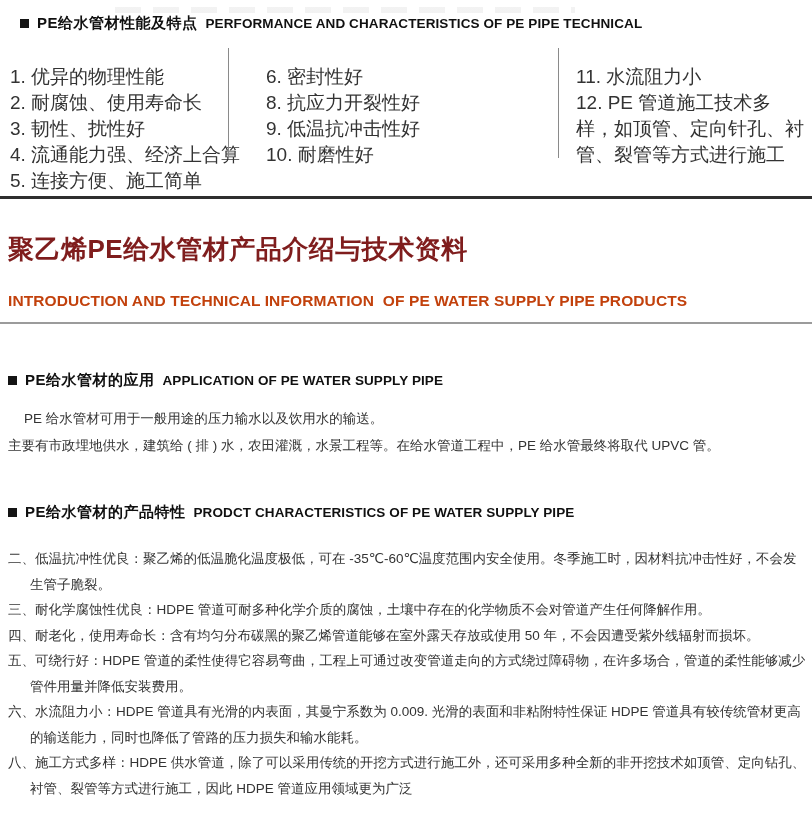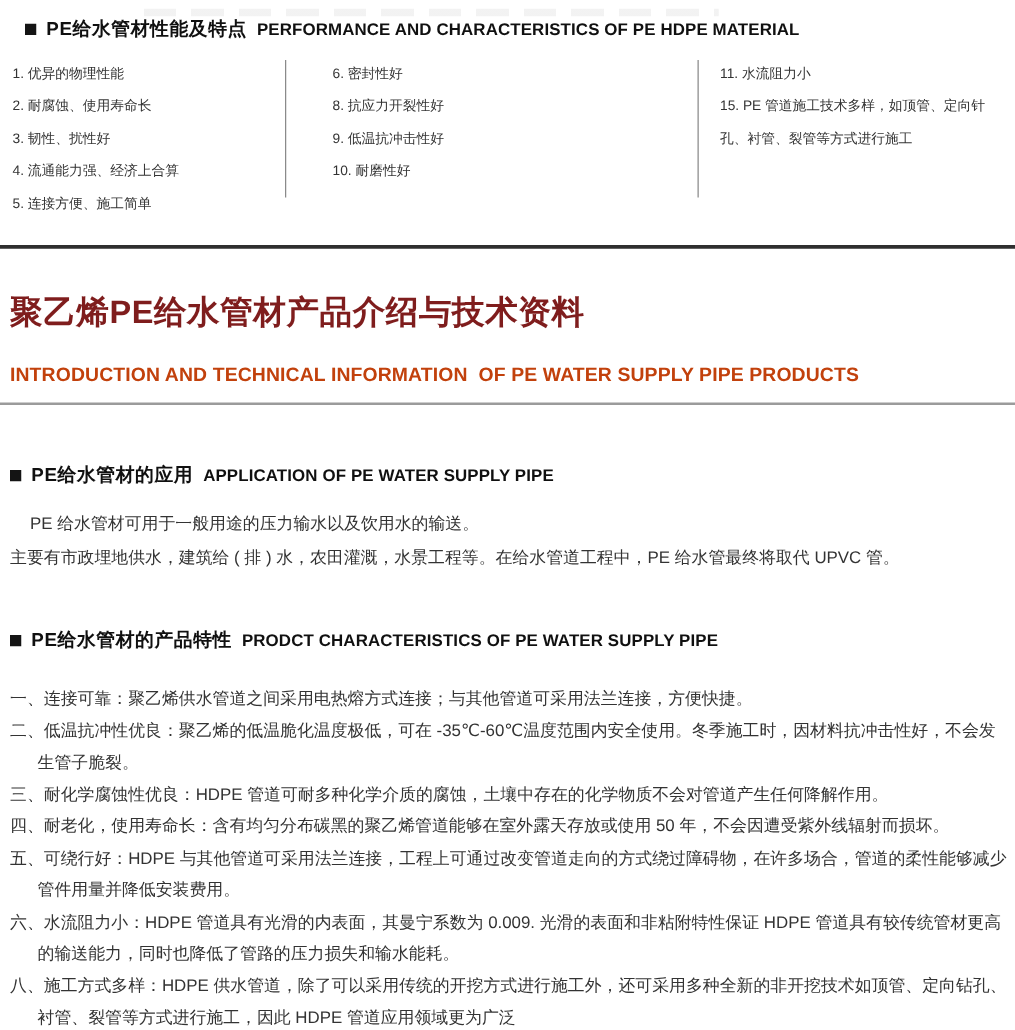--- a/index.html
+++ b/index.html
@@ -16,21 +16,21 @@
     top:7px;left:115px;width:460px;height:6px;
     background:repeating-linear-gradient(90deg,#f1f1f1 0 26px,transparent 26px 38px);
     opacity:.9;
   }
   
   .sec-header{display:flex;align-items:center;gap:8px;white-space:nowrap;}
   .sq{width:9px;height:9px;background:#141414;flex:0 0 auto;}
   .sec-zh{font-weight:bold;color:#101010;font-size:15px;letter-spacing:.5px;}
   .sec-en{font-weight:bold;color:#101010;font-size:13.5px;letter-spacing:.1px;}
   
-  .feat-col{font-size:11px;line-height:26px;color:#333;}
+  .feat-col{font-size:19px;line-height:26px;color:#333;margin-top:18px;}
   .feat-col div{white-space:nowrap;}
   .feat-col.wrap div{white-space:normal;}
   .vline{width:1px;background:#8a8a8a;}
   
   .hr-dark{left:0;width:812px;height:3px;background:#2f2f2f;}
   .hr-gray{left:0;width:812px;height:2px;background:#9b9b9b;}
   
   .main-title-zh{font-size:26px;font-weight:bold;color:#7f1d1d;letter-spacing:.5px;white-space:nowrap;}
   .main-title-en{font-size:15.5px;font-weight:bold;color:#c2410c;letter-spacing:.1px;white-space:pre;margin-top:24px;}
   
@@ -40,21 +40,21 @@
   .char-item{padding-left:22px;text-indent:-22px;}
 </style>
 </head>
 <body>
 
 <div class="abs ghost-strip"></div>
 
 <div class="abs sec-header" style="top:14px;left:20px;">
   <span class="sq"></span>
   <span class="sec-zh">PE给水管材性能及特点</span>
-  <span class="sec-en">PERFORMANCE AND CHARACTERISTICS OF PE HDPE MATERIAL</span>
+  <span class="sec-en">PERFORMANCE AND CHARACTERISTICS OF PE PIPE TECHNICAL</span>
 </div>
 
 <div class="abs feat-col" style="top:46px;left:10px;width:215px;">
   <div>1. 优异的物理性能</div>
   <div>2. 耐腐蚀、使用寿命长</div>
   <div>3. 韧性、扰性好</div>
   <div>4. 流通能力强、经济上合算</div>
   <div>5. 连接方便、施工简单</div>
 </div>
 
@@ -64,21 +64,21 @@
   <div>6. 密封性好</div>
   <div>8. 抗应力开裂性好</div>
   <div>9. 低温抗冲击性好</div>
   <div>10. 耐磨性好</div>
 </div>
 
 <div class="abs vline" style="top:48px;left:558px;height:110px;"></div>
 
 <div class="abs feat-col wrap" style="top:46px;left:576px;width:232px;">
   <div>11. 水流阻力小</div>
-  <div>15. PE 管道施工技术多样，如顶管、定向针孔、衬管、裂管等方式进行施工</div>
+  <div>12. PE 管道施工技术多样，如顶管、定向针孔、衬管、裂管等方式进行施工</div>
 </div>
 
 <div class="abs hr-dark" style="top:196px;"></div>
 
 <div class="abs main-title-zh" style="top:232px;left:8px;">聚乙烯PE给水管材产品介绍与技术资料</div>
 <div class="abs main-title-en" style="top:268px;left:8px;">INTRODUCTION AND TECHNICAL INFORMATION  OF PE WATER SUPPLY PIPE PRODUCTS</div>
 
 <div class="abs hr-gray" style="top:322px;"></div>
 
 <div class="abs sec-header" style="top:371px;left:8px;">
@@ -90,20 +90,19 @@
 <div class="abs para" style="top:410px;left:8px;margin-left:16px;">PE 给水管材可用于一般用途的压力输水以及饮用水的输送。</div>
 <div class="abs para" style="top:437px;left:8px;">主要有市政埋地供水，建筑给 ( 排 ) 水，农田灌溉，水景工程等。在给水管道工程中，PE 给水管最终将取代 UPVC 管。</div>
 
 <div class="abs sec-header" style="top:503px;left:8px;">
   <span class="sq"></span>
   <span class="sec-zh">PE给水管材的产品特性</span>
   <span class="sec-en">PRODCT CHARACTERISTICS OF PE WATER SUPPLY PIPE</span>
 </div>
 
 <div class="abs char-list" style="top:546px;left:8px;width:800px;">
-  <div class="char-item">一、连接可靠：聚乙烯供水管道之间采用电热熔方式连接；与其他管道可采用法兰连接，方便快捷。</div>
   <div class="char-item">二、低温抗冲性优良：聚乙烯的低温脆化温度极低，可在 -35℃-60℃温度范围内安全使用。冬季施工时，因材料抗冲击性好，不会发生管子脆裂。</div>
   <div class="char-item">三、耐化学腐蚀性优良：HDPE 管道可耐多种化学介质的腐蚀，土壤中存在的化学物质不会对管道产生任何降解作用。</div>
   <div class="char-item">四、耐老化，使用寿命长：含有均匀分布碳黑的聚乙烯管道能够在室外露天存放或使用 50 年，不会因遭受紫外线辐射而损坏。</div>
-  <div class="char-item">五、可绕行好：HDPE 与其他管道可采用法兰连接，工程上可通过改变管道走向的方式绕过障碍物，在许多场合，管道的柔性能够减少管件用量并降低安装费用。</div>
+  <div class="char-item">五、可绕行好：HDPE 管道的柔性使得它容易弯曲，工程上可通过改变管道走向的方式绕过障碍物，在许多场合，管道的柔性能够减少管件用量并降低安装费用。</div>
   <div class="char-item">六、水流阻力小：HDPE 管道具有光滑的内表面，其曼宁系数为 0.009. 光滑的表面和非粘附特性保证 HDPE 管道具有较传统管材更高的输送能力，同时也降低了管路的压力损失和输水能耗。</div>
   <div class="char-item">八、施工方式多样：HDPE 供水管道，除了可以采用传统的开挖方式进行施工外，还可采用多种全新的非开挖技术如顶管、定向钻孔、衬管、裂管等方式进行施工，因此 HDPE 管道应用领域更为广泛</div>
 </div>
 
 </body></html>

